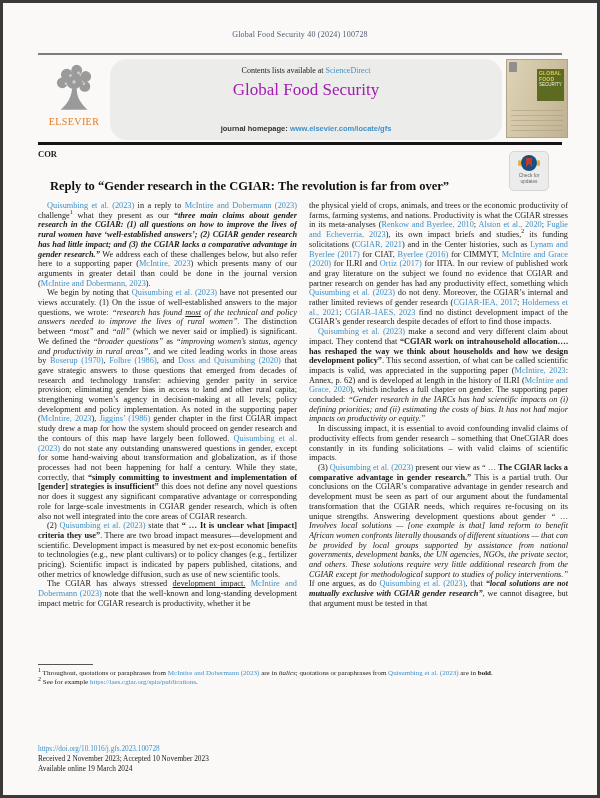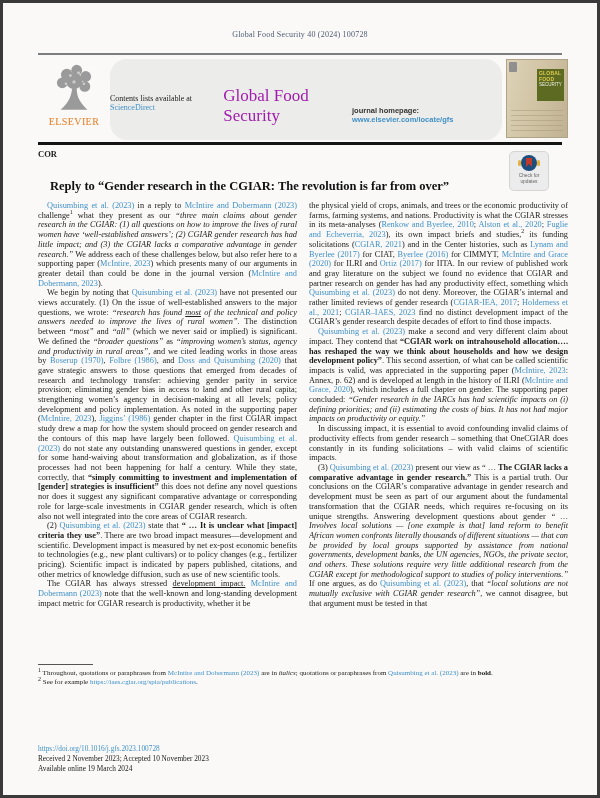--- a/index.html
+++ b/index.html
@@ -5,21 +5,21 @@
   html,body{margin:0;padding:0;background:#2f2f2f;}
   .page{position:relative;width:600px;height:798px;box-sizing:border-box;
     background:#faf9f7;border:3px solid #3a3a3a;overflow:hidden;
     font-family:"Liberation Serif",serif;color:#1c1c1c;padding-left:41px;}
   .journal-ref{position:absolute;top:27px;left:0;width:100%;text-align:center;
     font-size:8px;color:#4e5b73;letter-spacing:.2px;}
   .thin-rule{position:absolute;top:50px;left:35px;right:35px;height:2px;background:#7d7d7d;}
   .masthead{position:absolute;top:56px;left:35px;width:530px;height:81px;display:flex;align-items:stretch;}
   .logo-area{width:72px;display:flex;flex-direction:column;align-items:center;justify-content:flex-start;padding-top:3px;}
   .elsevier-word{font-size:10px;color:#e87b1e;letter-spacing:.4px;margin-top:-2px;font-family:"Liberation Serif",serif;text-align:right;}
-  .mast-box{flex:1;background:#ececea;display:flex;flex-direction:row;align-items:center;padding-top:7px;box-sizing:border-box;border-radius:17px;}
+  .mast-box{flex:1;background:#ececea;display:flex;flex-direction:column;align-items:center;padding-top:7px;box-sizing:border-box;border-radius:17px;}
   .contents-line{font-size:8px;color:#222;}
   .mast-title{font-size:17px;font-weight:normal;margin-top:5px;color:#a21caf;}
   .homepage-line{font-size:7.5px;margin-top:24px;font-family:"Liberation Sans",sans-serif;font-weight:bold;color:#333;}
   .homepage-line .link{font-weight:bold;}
   .link{color:#4191c9;cursor:pointer;}
   .cover{position:relative;width:62px;height:79px;margin-left:4px;box-sizing:border-box;
     background:linear-gradient(105deg,#ded3b8 0%,#cfc2a2 55%,#bfb191 100%);border:1px solid #b0a488;}
   .cover-logo{position:absolute;top:2px;left:2px;width:8px;height:10px;background:#8f8f8f;border-radius:1px;}
   .cover-title{position:absolute;top:9px;right:3px;width:27px;height:32px;background:#5c6b21;padding:2px 2px;box-sizing:border-box;}
   .cover-title .g{display:block;font-family:"Liberation Sans",sans-serif;font-weight:bold;font-size:5px;line-height:5.5px;color:#ddc94f;letter-spacing:.2px;}
@@ -39,21 +39,21 @@
     clip-path:polygon(0 0,100% 0,100% 100%,50% 65%,0 100%);}
   .badge-text{font-family:"Liberation Sans",sans-serif;font-size:4.8px;line-height:5.5px;color:#666;text-align:center;margin-top:2px;}
   .columns{position:absolute;top:198px;left:35px;width:530px;height:460px;display:flex;gap:12px;overflow:hidden;}
   .col{width:259px;overflow:hidden;text-align:justify;font-size:8.3px;line-height:9.7px;color:#1c1c1c;}
   .para{margin:0;}
   .para.ind{text-indent:9px;}
   .seg-n{}
   .seg-l{color:#4191c9;}
   .seg-b{font-weight:bold;}
   .seg-i{font-style:italic;}
-  .seg-bi{font-weight:normal;font-style:italic;}
+  .seg-bi{font-weight:bold;font-style:italic;}
   .seg-u{text-decoration:underline;}
   .seg-iu{font-style:italic;text-decoration:underline;}
   .seg-sup{font-size:6px;vertical-align:super;line-height:0;}
   .foot-rule{position:absolute;top:661px;left:35px;width:55px;border-top:1px solid #555;}
   .footnotes{position:absolute;top:666px;left:35px;width:530px;font-size:7px;line-height:9px;}
   .footnotes .para{text-align:left;text-indent:0;margin:0;}
   .footer{position:absolute;top:741px;left:35px;width:530px;font-size:7.3px;line-height:10px;color:#222;}
   .footer div{white-space:nowrap;}
 </style>
 </head>

